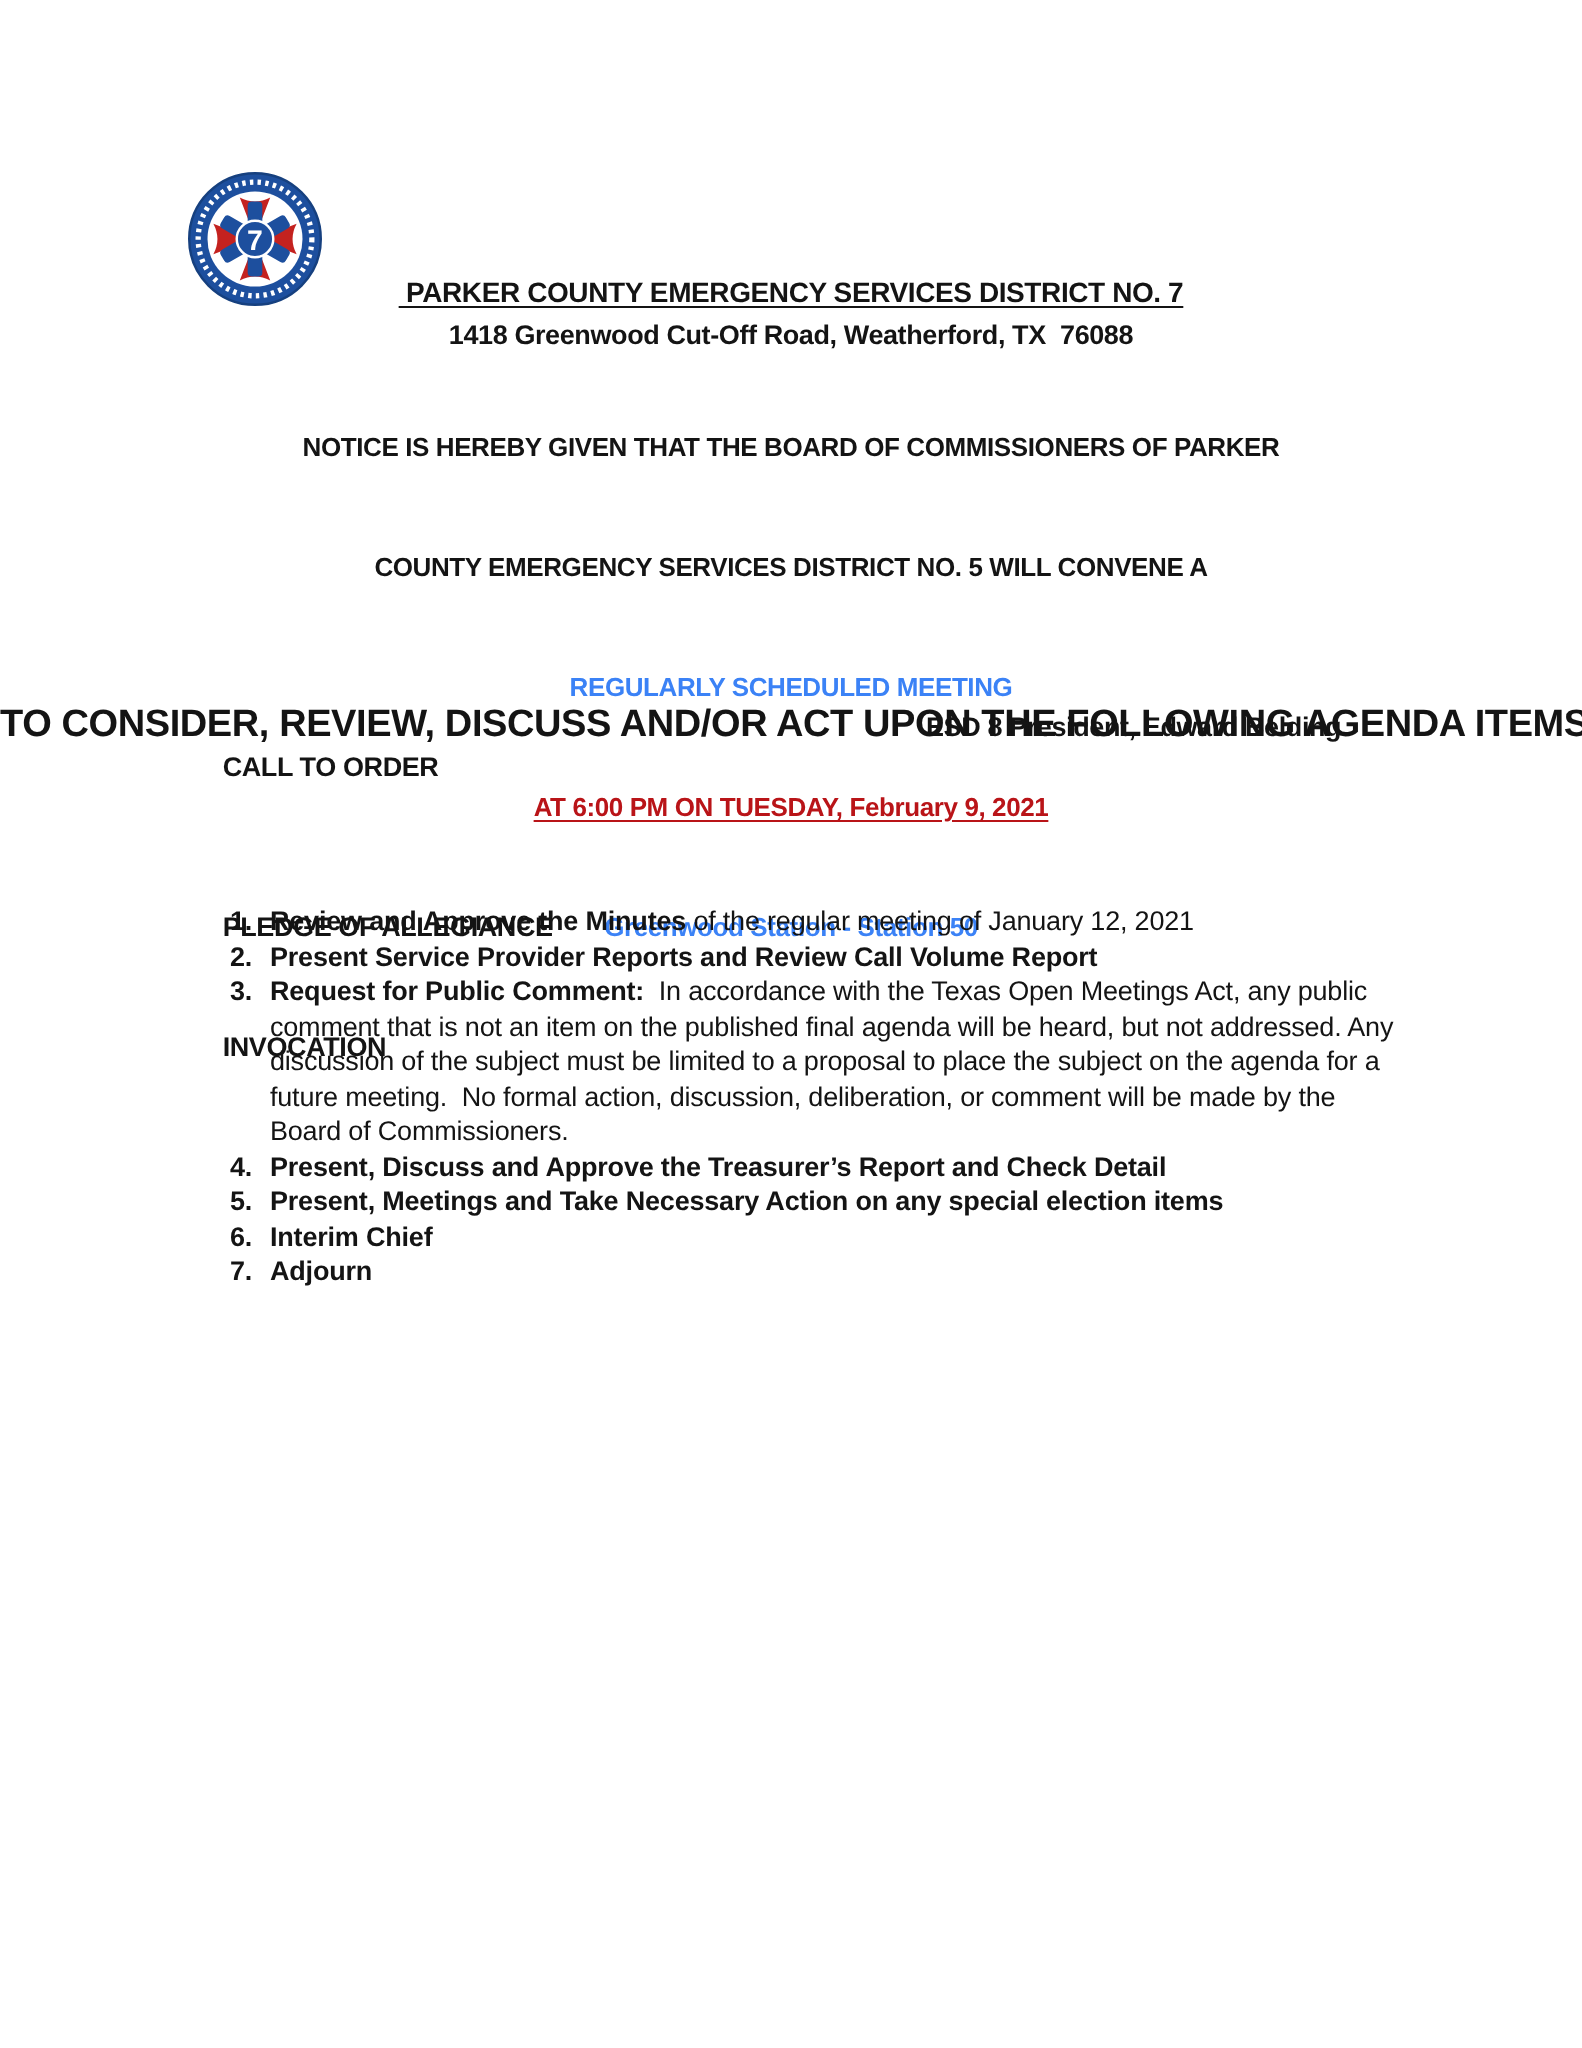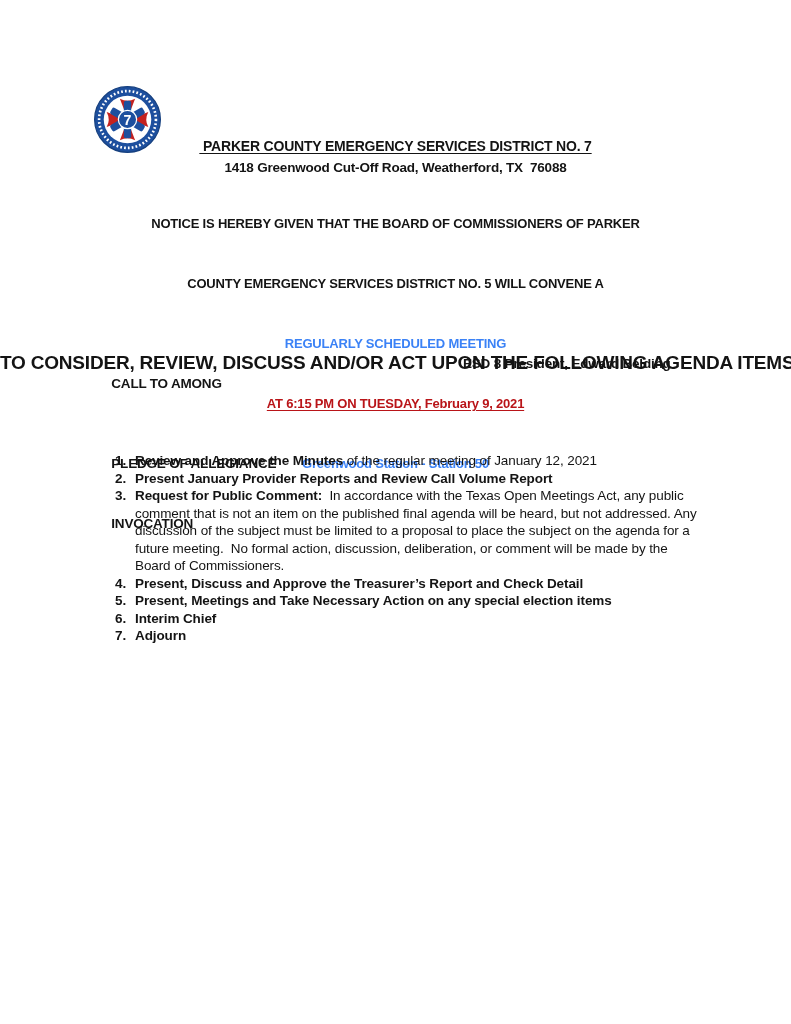--- a/index.html
+++ b/index.html
@@ -154,51 +154,51 @@
 
   <div class="header-block">
     <div class="doc-title"> PARKER COUNTY EMERGENCY SERVICES DISTRICT NO. 7</div>
     <div class="doc-address">1418 Greenwood Cut-Off Road, Weatherford, TX  76088</div>
   </div>
 
   <div class="notice-block">
     <div>NOTICE IS HEREBY GIVEN THAT THE BOARD OF COMMISSIONERS OF PARKER</div>
     <div>COUNTY EMERGENCY SERVICES DISTRICT NO. 5 WILL CONVENE A</div>
     <div class="red">REGULARLY SCHEDULED MEETING</div>
-    <div class="red-underline">AT 6:15 PM ON TUESDAY, February 9, 2021</div>
+    <div class="red-underline">AT 6:00 PM ON TUESDAY, February 9, 2021</div>
     <div class="red">Greenwood Station - Station 50</div>
   </div>
 
   <div class="purpose-block">
     <div>TO CONSIDER, REVIEW, DISCUSS AND/OR ACT UPON THE FOLLOWING AGENDA ITEMS</div>
   </div>
 
   <div class="opening-block">
     <div class="opening-row">
-      <span>CALL TO AMONG</span>
+      <span>CALL TO ORDER</span>
       <span class="presider">ESD 8 President, Edward Belding</span>
     </div>
     <div class="opening-row">
       <span>PLEDGE OF ALLEGIANCE</span>
     </div>
     <div class="opening-row">
       <span>INVOCATION</span>
     </div>
   </div>
 
   <div class="agenda-block">
 
     <div class="agenda-item">
       <span class="agenda-num">1.</span>
       <span class="agenda-body"><b>Review and Approve the Minutes</b><span> of the regular meeting of January 12, 2021</span></span>
     </div>
 
     <div class="agenda-item">
       <span class="agenda-num">2.</span>
-      <span class="agenda-body"><b>Present January Provider Reports and Review Call Volume Report</b><span></span></span>
+      <span class="agenda-body"><b>Present Service Provider Reports and Review Call Volume Report</b><span></span></span>
     </div>
 
     <div class="agenda-item">
       <span class="agenda-num">3.</span>
       <span class="agenda-body"><b>Request for Public Comment:</b><span>  In accordance with the Texas Open Meetings Act, any public comment that is not an item on the published final agenda will be heard, but not addressed. Any discussion of the subject must be limited to a proposal to place the subject on the agenda for a future meeting.  No formal action, discussion, deliberation, or comment will be made by the Board of Commissioners.</span></span>
     </div>
 
     <div class="agenda-item">
       <span class="agenda-num">4.</span>
       <span class="agenda-body"><b>Present, Discuss and Approve the Treasurer’s Report and Check Detail</b><span></span></span>

